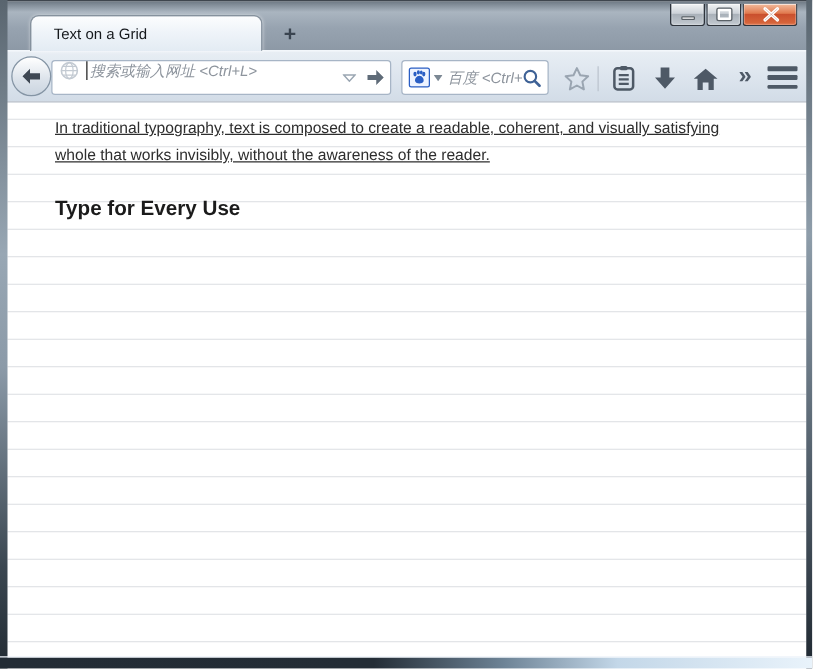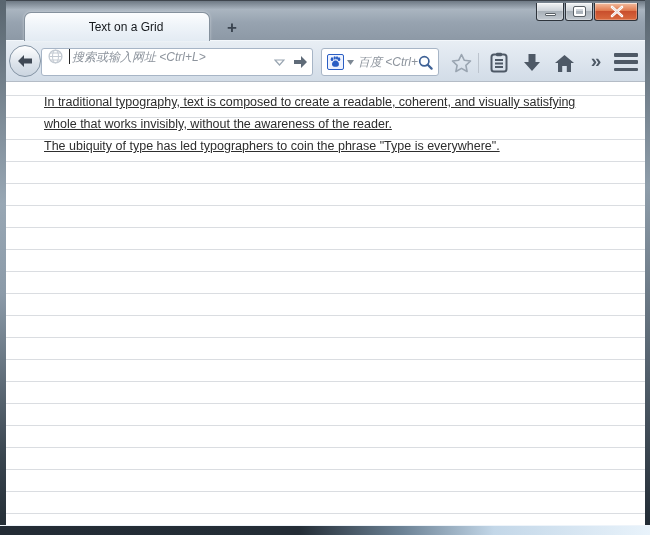--- a/index.html
+++ b/index.html
@@ -28,21 +28,20 @@
     background:linear-gradient(#6e7984 0%, #aab5c0 22%, #97a3b0 55%, #8d99a6 100%);
     border-top:1px solid #3f464e;
   }
   .tab{
     position:absolute; left:24px; top:11px; width:186px; height:29px;
     background:linear-gradient(#fcfdfe, #eff4f9 45%, #e3ebf3);
     border:1px solid #85919d; border-bottom:none;
     border-radius:7px 7px 0 0;
     box-shadow:0 0 3px rgba(255,255,255,.5);
     cursor:default;
-    text-align:center;
   }
   .tab-label{
     display:block; padding-left:18px; line-height:28px;
     font-size:12px; color:#15181c; white-space:nowrap;
   }
   .newtab{
     position:absolute; left:218px; top:16px; width:28px; height:22px;
     color:#3a4450; font-size:17px; font-weight:bold; text-align:center; line-height:21px;
     border-radius:0 0 4px 4px; cursor:default;
   }
@@ -243,19 +242,19 @@
 
     <div class="hamburger">
       <span></span>
       <span></span>
       <span></span>
     </div>
   </div>
 
   <div class="content">
     <p>In traditional typography, text is composed to create a readable, coherent, and visually satisfying whole that works invisibly, without the awareness of the reader.</p>
-    <p>The ubiquity of type has led typographers to coin the phrase "Type is everywhere".</p>
+    <h2>Type for Every Use</h2>
   </div>
 
   <div class="frame-left"></div>
   <div class="frame-right"></div>
   <div class="frame-bottom"></div>
 </div>
 
 </body></html>

